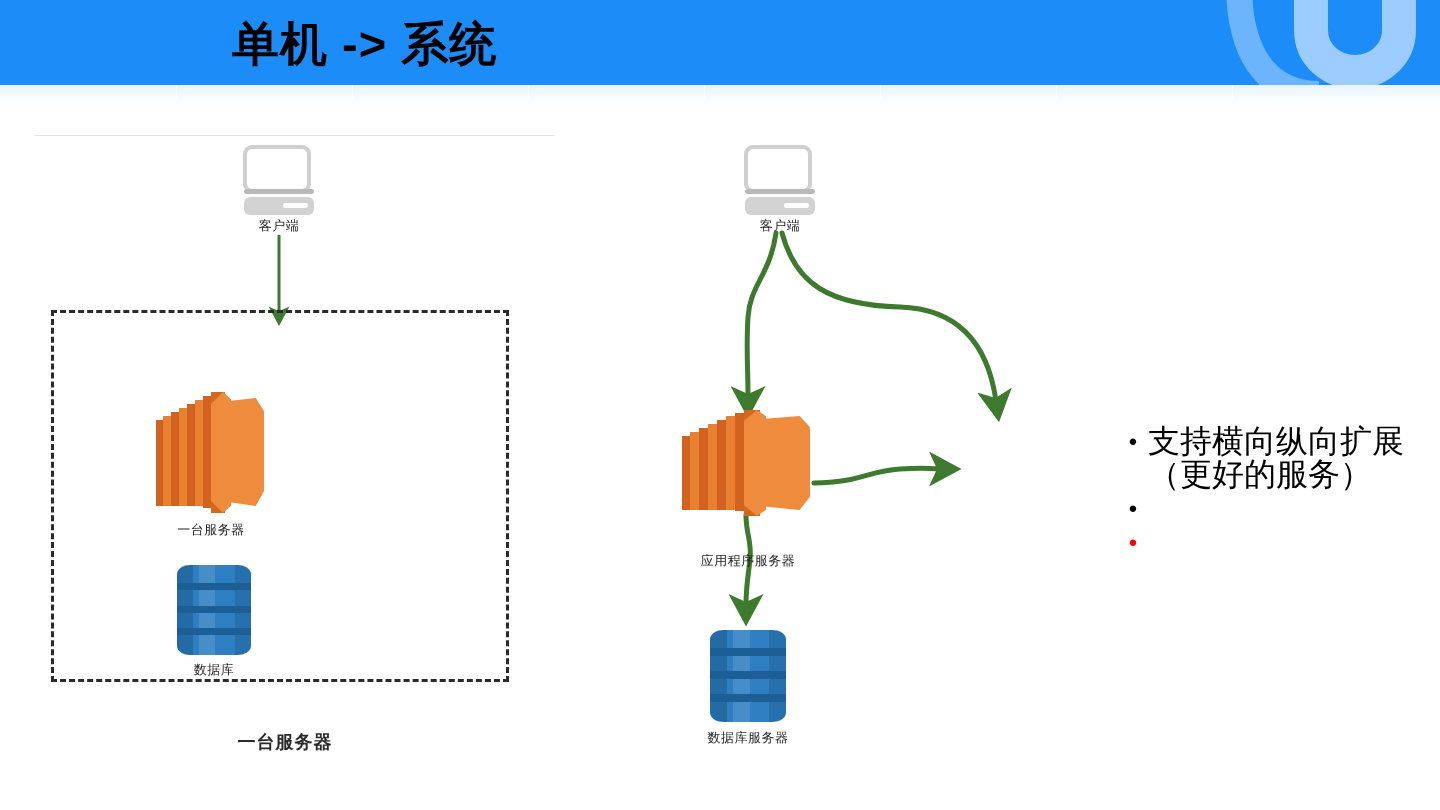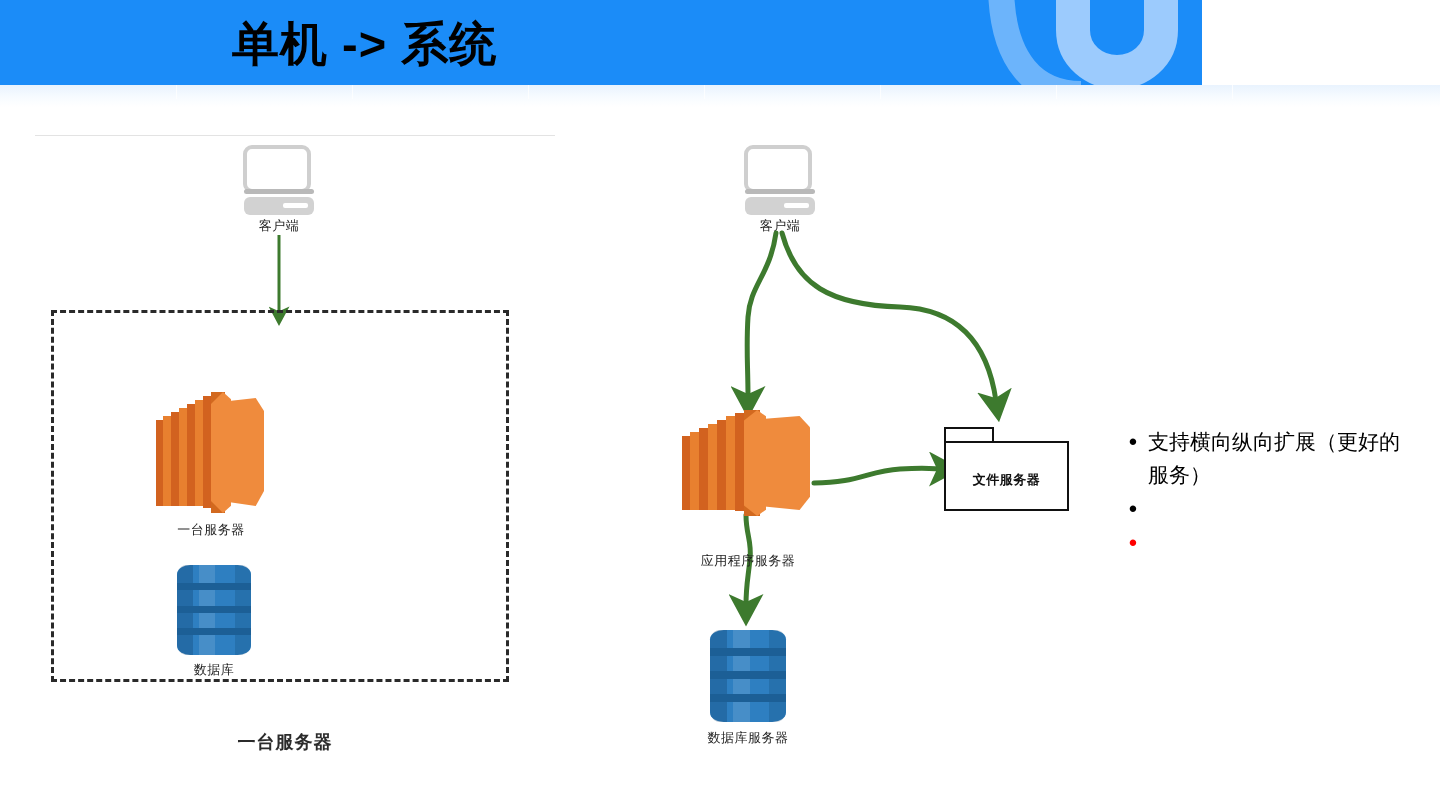--- a/index.html
+++ b/index.html
@@ -12,21 +12,21 @@
     height: 810px;
     position: relative;
     overflow: hidden;
     font-family: "Liberation Sans", "DejaVu Sans", sans-serif;
   }
 
   
   #header-banner {
     position: absolute;
     left: 0; top: 0;
-    width: 1202px;
+    width: 1440px;
     height: 85px;
     background: #1b8cf8;
     overflow: hidden;
   }
   #header-title {
     position: absolute;
     left: 232px;
     top: 16px;
     font-size: 47px;
     font-weight: bold;
@@ -240,21 +240,21 @@
   .bullet-dot {
     width: 30px;
     flex: 0 0 30px;
     font-size: 24px;
     line-height: 33px;
     text-align: center;
     color: #000000;
   }
   .bullet-row.accent .bullet-dot { color: #ff0000; }
   .bullet-text {
-    font-size: 21px;
+    font-size: 32px;
     line-height: 33px;
     color: #000000;
     letter-spacing: 0px;
   }
   .bullet-row.accent .bullet-text { color: #ff0000; }
 
   svg { display: block; }
 </style>
 </head>
 <body>
@@ -367,25 +367,20 @@
       <div class="fin-face" style="left:44px; top:6px;  width:10px; height:94px;"></div>
       <div class="fin" style="left:53px; top:3px;  width:11px; height:98px;"></div>
       <div class="body-dark" style="left:62px; top:0px; width:16px; height:106px;"></div>
       <div class="body-main" style="left:70px; top:6px; width:58px; height:94px;
                                      clip-path: polygon(0% 4%, 82% 0%, 100% 12%, 100% 86%, 82% 100%, 0% 95%);"></div>
       <div class="body-main" style="left:62px; top:0px; width:22px; height:106px;
                                      clip-path: polygon(60% 0%, 100% 6%, 100% 94%, 60% 100%, 0% 90%, 0% 10%);"></div>
     </div>
     <div class="node-label" style="left:68px; top:392px; width:160px;margin-top:25px;">应用程序服务器</div>
 
-    <div class="pkg" style="left:344px; top:292px; width:125px; height:84px;">
-      <div class="tab" style="width:50px;"></div>
-      <div class="body"></div>
-      <div class="pkg-text" style="top:44px;">文件服务器</div>
-    </div>
 
     <div class="db-icon" style="left:110px; top:495px; width:76px; height:92px;">
       <div class="drum"></div>
       <div class="hl"></div>
       <div class="shade-l"></div>
       <div class="shade-r"></div>
       <div class="band" style="top:20%"></div>
       <div class="band" style="top:45%"></div>
       <div class="band" style="top:70%"></div>
     </div>

